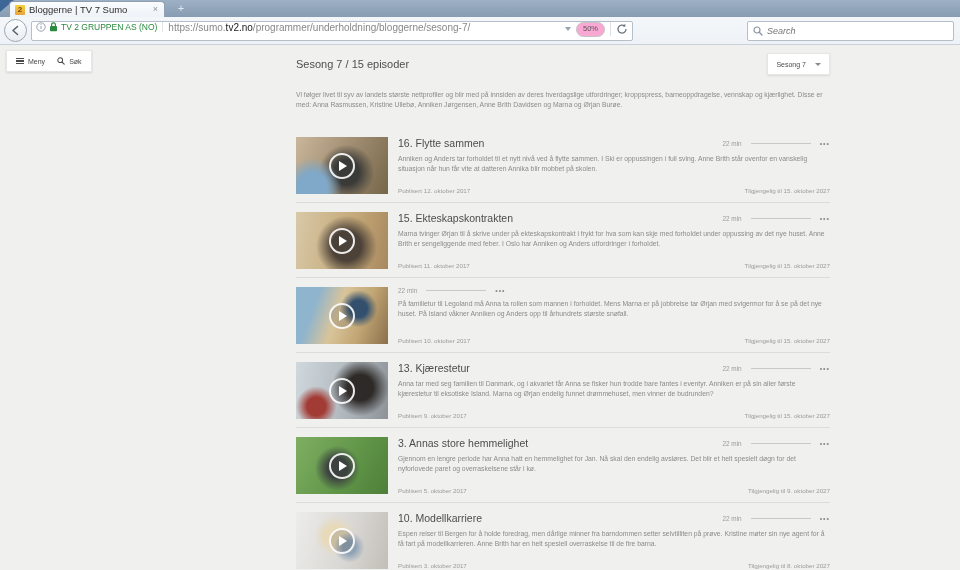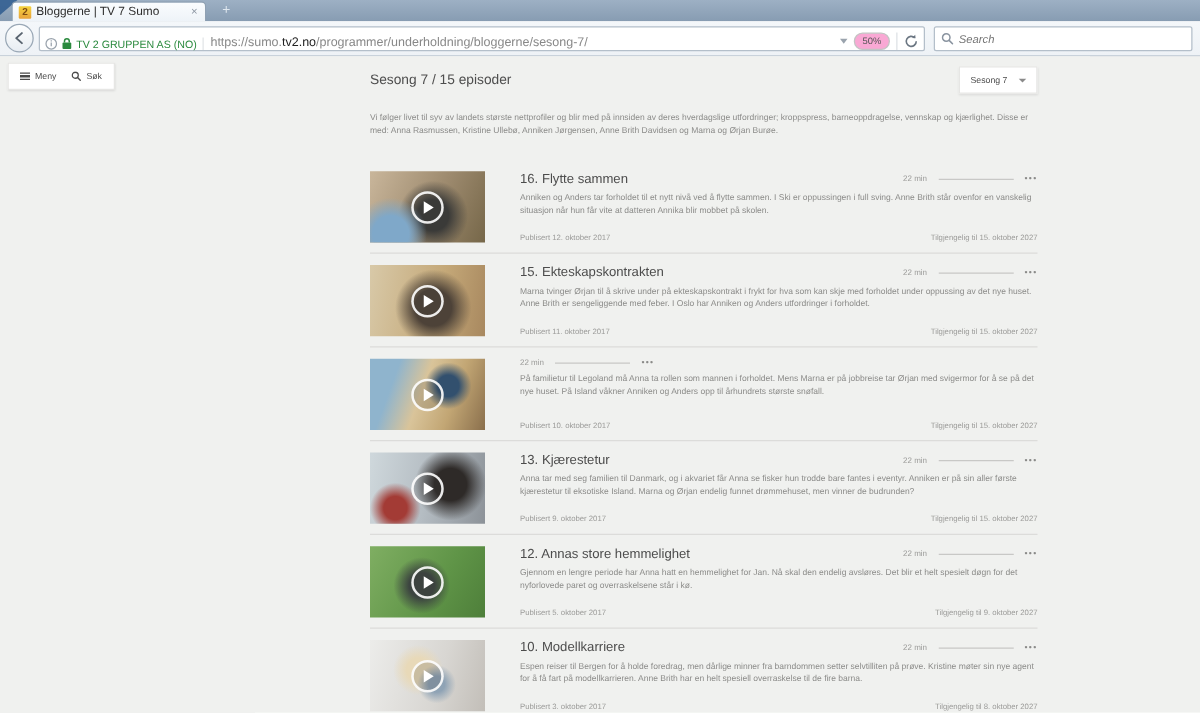--- a/index.html
+++ b/index.html
@@ -22,22 +22,22 @@
   .tab-close { font-size:9px; color:#8a94a0; line-height:1; padding:0 1px; cursor:default; }
   .newtab { position:absolute; left:170px; top:2px; width:22px; height:14px;
     color:#dfe7ef; font-size:11px; text-align:center; line-height:13px; border-radius:0 3px 0 0; }
 
   
   .navbar { position:absolute; left:0; top:17px; width:960px; height:28px;
     background:linear-gradient(#f4f7fa,#eef2f6); border-bottom:1px solid #c9d2db; }
   .back-btn { position:absolute; left:4px; top:2px; width:23px; height:23px; border-radius:50%;
     background:linear-gradient(#fdfefe,#e8edf2); border:1px solid #9aa8b6;
     display:flex; align-items:center; justify-content:center; }
-  .urlbar { position:absolute; left:31px; top:4px; width:709px; height:20px; background:#fff;
-    border:1px solid #b4bfca; border-radius:2px; display:flex; align-items:flex-end; padding:0 4px; }
+  .urlbar { position:absolute; left:31px; top:4px; width:602px; height:20px; background:#fff;
+    border:1px solid #b4bfca; border-radius:2px; display:flex; align-items:flex-start; padding:0 4px; }
   .identity { display:flex; align-items:center; gap:3px; padding-right:5px;
     border-right:1px solid #e2e5e8; }
   .identity-text { font-size:8.5px; white-space:nowrap; }
   .url-text { font-size:10px; margin-left:5px; white-space:nowrap; overflow:hidden; flex:1; }
   .url-dim { color:#888; } .url-domain { color:#222; }
   .urlbar-right { display:flex; align-items:center; gap:5px; margin-left:4px; }
   .hist-arrow { width:0; height:0; border-left:3.5px solid transparent;
     border-right:3.5px solid transparent; border-top:4px solid #9aa3ad; }
   .zoom-pill { font-size:7.5px; color:#555; background:#f9a8d4; border:1px solid #c4c4c4;
     border-radius:8px; padding:1px 6px; line-height:1.4; }
@@ -62,21 +62,21 @@
   .season-title { font-size:11px; color:#4e4e4e; }
   .season-select { background:#fff; border:1px solid #e6e6e4; box-shadow:0 1px 2px rgba(0,0,0,.1);
     height:22px; padding:0 8px; display:flex; align-items:center; gap:9px;
     font-size:7px; color:#4a4a4a; }
   .dd-arrow { width:0; height:0; border-left:3px solid transparent;
     border-right:3px solid transparent; border-top:3.5px solid #8a8a8a; }
   .series-desc { margin-top:14px; font-size:6.8px; line-height:10px; color:#8b8b89; }
 
   .episode-list { margin-top:22px; }
   .episode { display:flex; padding:5px 0 8px; border-bottom:1px solid #dcdcda;
-    margin-bottom:4px; gap:28px; }
+    margin-bottom:4px; gap:10px; }
   .episode:last-child { border-bottom:none; }
   .thumb { position:relative; width:92px; height:57px; flex:0 0 auto; background:#999; }
   .play { position:absolute; left:50%; top:50%; transform:translate(-50%,-50%);
     width:26px; height:26px; border:2px solid rgba(255,255,255,.9); border-radius:50%;
     background:rgba(60,60,60,.18); display:flex; align-items:center; justify-content:center; }
   .play-tri { width:0; height:0; border-top:5px solid transparent; border-bottom:5px solid transparent;
     border-left:8px solid #fff; margin-left:2px; }
   .ep-body { flex:1; display:flex; flex-direction:column; min-width:0; }
   .ep-top { display:flex; align-items:center; }
   .ep-title { flex:1; font-size:10.5px; color:#4c4c4c; }
@@ -271,21 +271,21 @@
   </div>
 
   <div class="episode">
     <div class="thumb" style="background: radial-gradient(circle at 45% 55%, rgb(60, 68, 64) 0px, rgb(60, 68, 64) 17%, rgba(60, 68, 64, 0) 38%), linear-gradient(120deg, rgb(127, 174, 98), rgb(95, 148, 71) 60%, rgb(78, 127, 58));">
       <div class="play">
                 <div class="play-tri"></div>
               </div>
     </div>
     <div class="ep-body">
       <div class="ep-top">
-        <div class="ep-title">12. Annas store hemmelighet</div>
+        <div class="ep-title">3. Annas store hemmelighet</div>
         <span class="ep-duration">22 min</span>
         <span class="ep-progress"></span>
         <span class="ep-more">•••</span>
       </div>
       <div class="ep-desc">Gjennom en lengre periode har Anna hatt en hemmelighet for Jan. Nå skal den endelig avsløres. Det blir et helt spesielt døgn for det nyforlovede paret og overraskelsene står i kø.</div>
       <div class="ep-bottom">
         <span>Publisert 5. oktober 2017</span>
         <span>Tilgjengelig til 9. oktober 2027</span>
       </div>
     </div>

